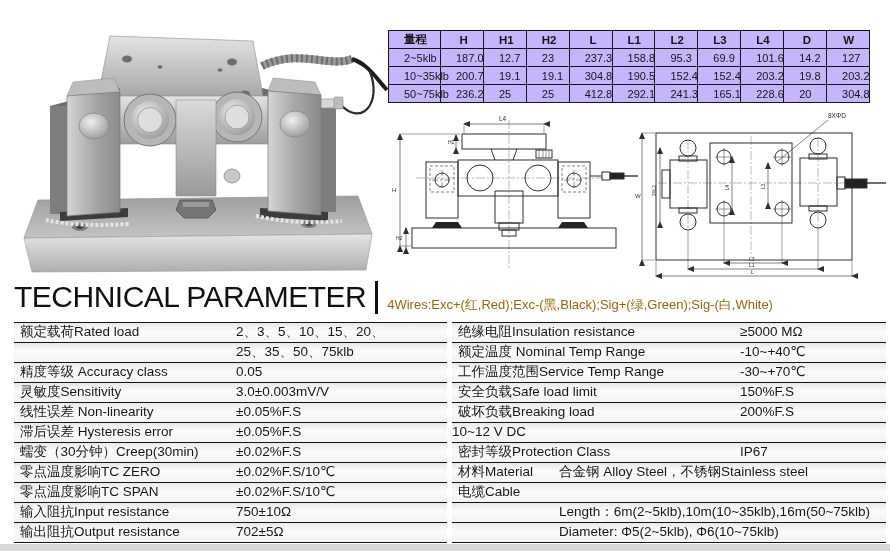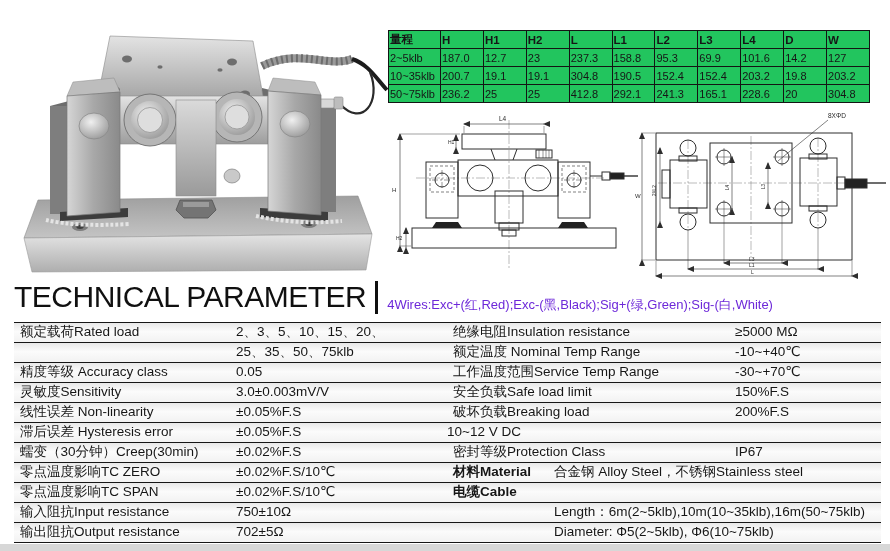--- a/index.html
+++ b/index.html
@@ -1,51 +1,51 @@
 <!DOCTYPE html>
 <html><head>
 <meta charset="utf-8">
 <style>
   html,body{margin:0;padding:0;background:#fff;}
   .page{position:relative;width:890px;height:551px;background:#fff;overflow:hidden;
         font-family:"Liberation Sans","DejaVu Sans",sans-serif;color:#161616;}
 
   
   .dim-table{position:absolute;left:388px;top:30px;width:482px;border-collapse:collapse;table-layout:fixed;}
-  .dim-table td,.dim-table th{border:1.5px solid #141414;height:17px;padding:0 1px;
-        font-size:11px;text-align:left;vertical-align:middle;background:#22c55e;white-space:nowrap;}
+  .dim-table td,.dim-table th{border:1.5px solid #141414;height:17px;padding:0 15px;
+        font-size:11px;text-align:right;vertical-align:middle;background:#c4b5fd;white-space:nowrap;}
   .dim-table th{font-weight:bold;font-size:11.5px;}
 
   
   .photo{position:absolute;left:10px;top:4px;}
 
   
   .front-view{position:absolute;left:388px;top:106px;}
   .plan-view{position:absolute;left:632px;top:100px;}
   .dwg text{font-family:"Liberation Sans",sans-serif;fill:#2a2a2a;}
 
   
   .param-header{position:absolute;left:14px;top:280px;right:6px;display:flex;align-items:flex-end;gap:9px;}
   .param-title{font-size:30px;letter-spacing:-.5px;color:#101010;line-height:34px;white-space:nowrap;}
   .param-bar{width:3px;height:33px;background:#101010;}
-  .wire-note{font-size:13px;line-height:17px;padding-bottom:1px;white-space:nowrap;color:#6d28d9;}
+  .wire-note{font-size:13px;line-height:17px;padding-bottom:1px;white-space:nowrap;color:#a16207;}
 
   
-  .spec-table{position:absolute;left:14px;top:322px;width:872px;display:flex;}
+  .spec-table{position:absolute;left:14px;top:322px;width:872px;display:flex;gap:5px;}
   .spec-half{border-bottom:1.5px solid #161616;}
   .spec-half.left{width:433px;}
   .spec-half.right{width:434px;}
   .srow{display:flex;height:20px;box-sizing:border-box;border-top:1.5px solid #161616;
         background:linear-gradient(180deg,#e8e8e8 0%,#fbfbfb 45%,#f2f2f2 100%);
         font-size:13.5px;line-height:18.5px;white-space:nowrap;}
   .srow .lbl{padding-left:6px;box-sizing:border-box;flex:0 0 auto;}
   .srow .val{flex:1 1 auto;overflow:visible;}
   .spec-half.left  .lbl{width:222px;}
   .spec-half.right .lbl{width:288px;}
-  .spec-half.right .srow.narrow .lbl{width:107px;font-weight:bold;}
+  .spec-half.right .srow.narrow .lbl{width:107px;}
 
   .bottom-strip{position:absolute;left:0;right:0;bottom:0;height:7px;background:#d7d7d7;}
 </style>
 </head>
 <body>
 
 <div class="page">
 
   <svg class="photo" width="378" height="272" viewBox="0 0 378 272">
     <defs>

